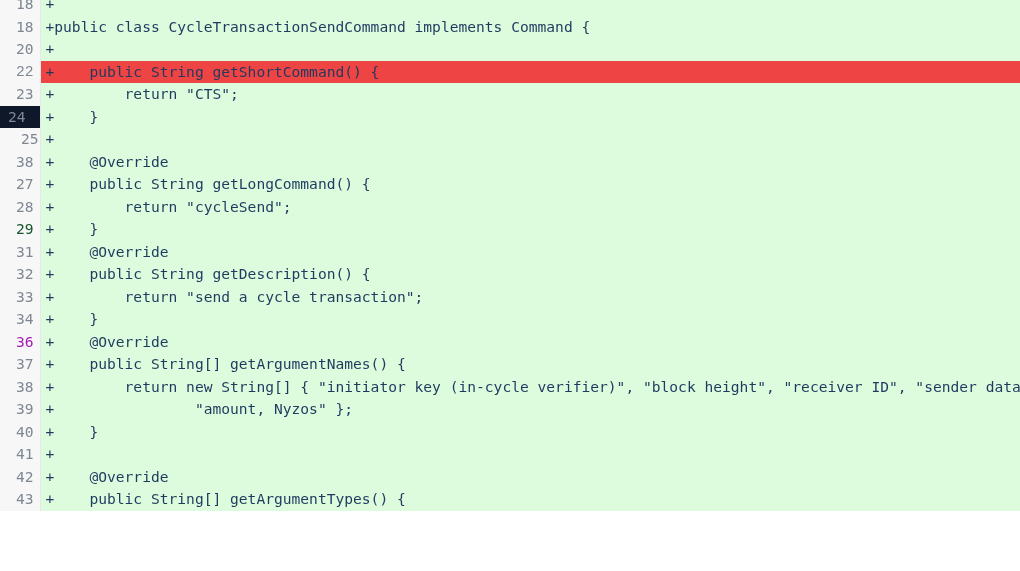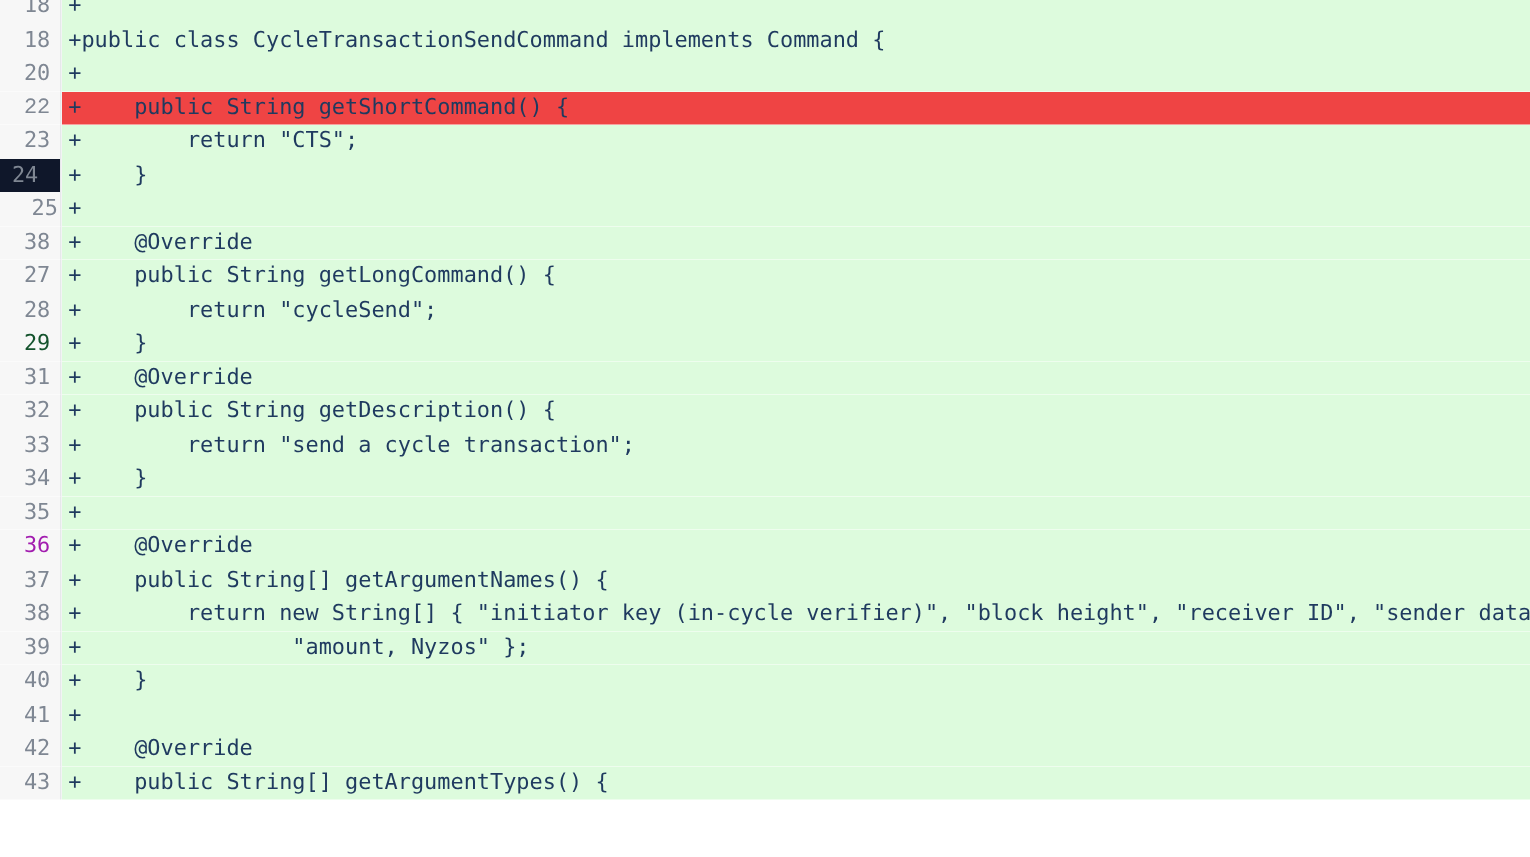--- a/index.html
+++ b/index.html
@@ -137,24 +137,20 @@
         </tr>
         <tr class="diff-row">
           <td class="line-number" style="background: rgb(247, 247, 247); color: rgb(127, 135, 147); border-right-color: rgb(230, 232, 234);">33</td>
           <td class="line-content" style="background: rgb(221, 251, 221);"><span class="marker" style="color: rgb(31, 58, 95);">+</span><span class="code-text" style="color: rgb(31, 58, 95);">        return "send a cycle transaction";</span></td>
         </tr>
         <tr class="diff-row">
           <td class="line-number" style="background: rgb(247, 247, 247); color: rgb(127, 135, 147); border-right-color: rgb(230, 232, 234);">34</td>
           <td class="line-content" style="background: rgb(221, 251, 221);"><span class="marker" style="color: rgb(31, 58, 95);">+</span><span class="code-text" style="color: rgb(31, 58, 95);">    }</span></td>
         </tr>
         <tr class="diff-row">
-          <td class="line-number" style="background: rgb(247, 247, 247); color: rgb(127, 135, 147); border-right-color: rgb(230, 232, 234);">35</td>
-          <td class="line-content" style="background: rgb(221, 251, 221);"><span class="marker" style="color: rgb(31, 58, 95);">+</span><span class="code-text" style="color: rgb(31, 58, 95);"></span></td>
-        </tr>
-        <tr class="diff-row">
           <td class="line-number" style="background: rgb(247, 247, 247); color: #a21caf; border-right-color: rgb(230, 232, 234);">36</td>
           <td class="line-content" style="background: rgb(221, 251, 221);"><span class="marker" style="color: rgb(31, 58, 95);">+</span><span class="code-text" style="color: rgb(31, 58, 95);">    @Override</span></td>
         </tr>
         <tr class="diff-row">
           <td class="line-number" style="background: rgb(247, 247, 247); color: rgb(127, 135, 147); border-right-color: rgb(230, 232, 234);">37</td>
           <td class="line-content" style="background: rgb(221, 251, 221);"><span class="marker" style="color: rgb(31, 58, 95);">+</span><span class="code-text" style="color: rgb(31, 58, 95);">    public String[] getArgumentNames() {</span></td>
         </tr>
         <tr class="diff-row">
           <td class="line-number" style="background: rgb(247, 247, 247); color: rgb(127, 135, 147); border-right-color: rgb(230, 232, 234);">38</td>
           <td class="line-content" style="background: rgb(221, 251, 221);"><span class="marker" style="color: rgb(31, 58, 95);">+</span><span class="code-text" style="color: rgb(31, 58, 95);">        return new String[] { "initiator key (in-cycle verifier)", "block height", "receiver ID", "sender data",</span></td>

